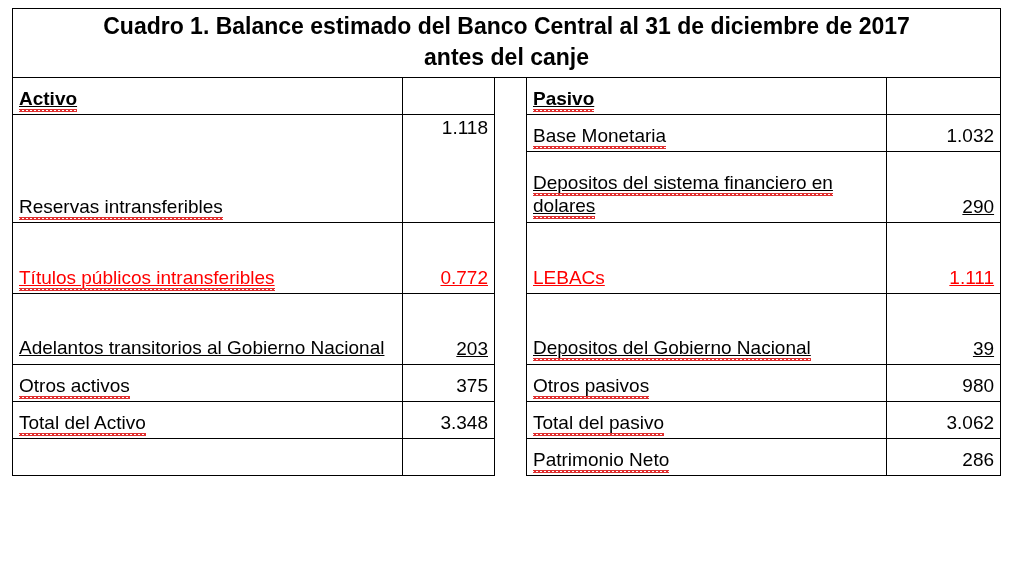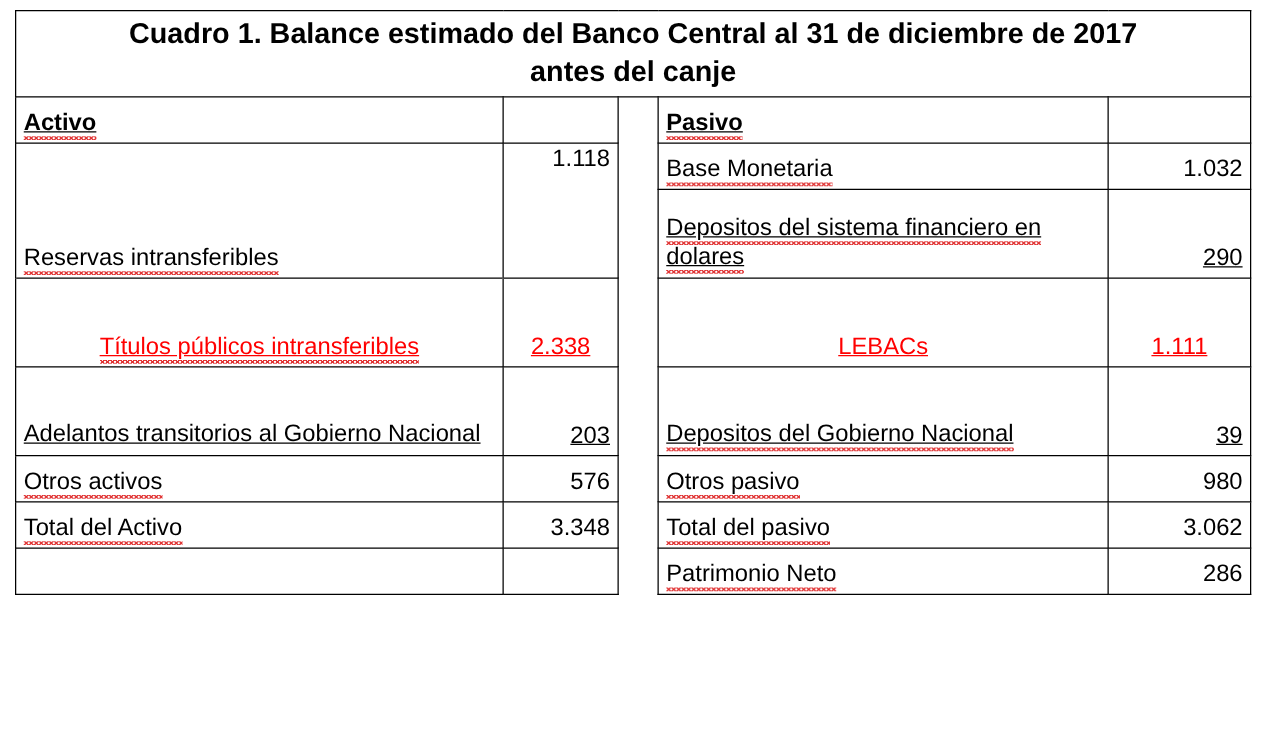--- a/index.html
+++ b/index.html
@@ -54,21 +54,20 @@
   }
   .hdr {
     font-weight: bold;
     text-decoration: underline;
   }
   .num {
     text-align: right;
   }
   .red {
     color: #ff0000;
-    text-align: center;
   }
   .spacer-col {
     border-top: none !important;
     border-bottom: none !important;
     border-left: none !important;
     border-right: none !important;
   }
   .nb-bottom { border-bottom: none !important; }
   .squiggle {
     
@@ -143,21 +142,21 @@
           <td class="num cell-tall">
             <span>290</span>
           </td>
         </tr>
 
         <tr>
           <td class="red cell-tall">
             <span class="squiggle">Títulos públicos intransferibles</span>
           </td>
           <td class="red num cell-tall">
-            <span>2.338</span>
+            <span>0.772</span>
           </td>
           <td class="spacer-col"></td>
           <td class="red cell-tall">
             <span>LEBACs</span>
           </td>
           <td class="red num cell-tall">
             <span>1.111</span>
           </td>
         </tr>
 
@@ -175,25 +174,25 @@
           <td class="num cell-tall">
             <span>39</span>
           </td>
         </tr>
 
         <tr>
           <td class="cell-row">
             <span class="squiggle">Otros activos</span>
           </td>
           <td class="num cell-row">
-            <span>576</span>
-          </td>
-          <td class="spacer-col"></td>
-          <td class="cell-row">
-            <span class="squiggle">Otros pasivo</span>
+            <span>375</span>
+          </td>
+          <td class="spacer-col"></td>
+          <td class="cell-row">
+            <span class="squiggle">Otros pasivos</span>
           </td>
           <td class="num cell-row">
             <span>980</span>
           </td>
         </tr>
 
         <tr>
           <td class="cell-row">
             <span class="squiggle">Total del Activo</span>
           </td>

